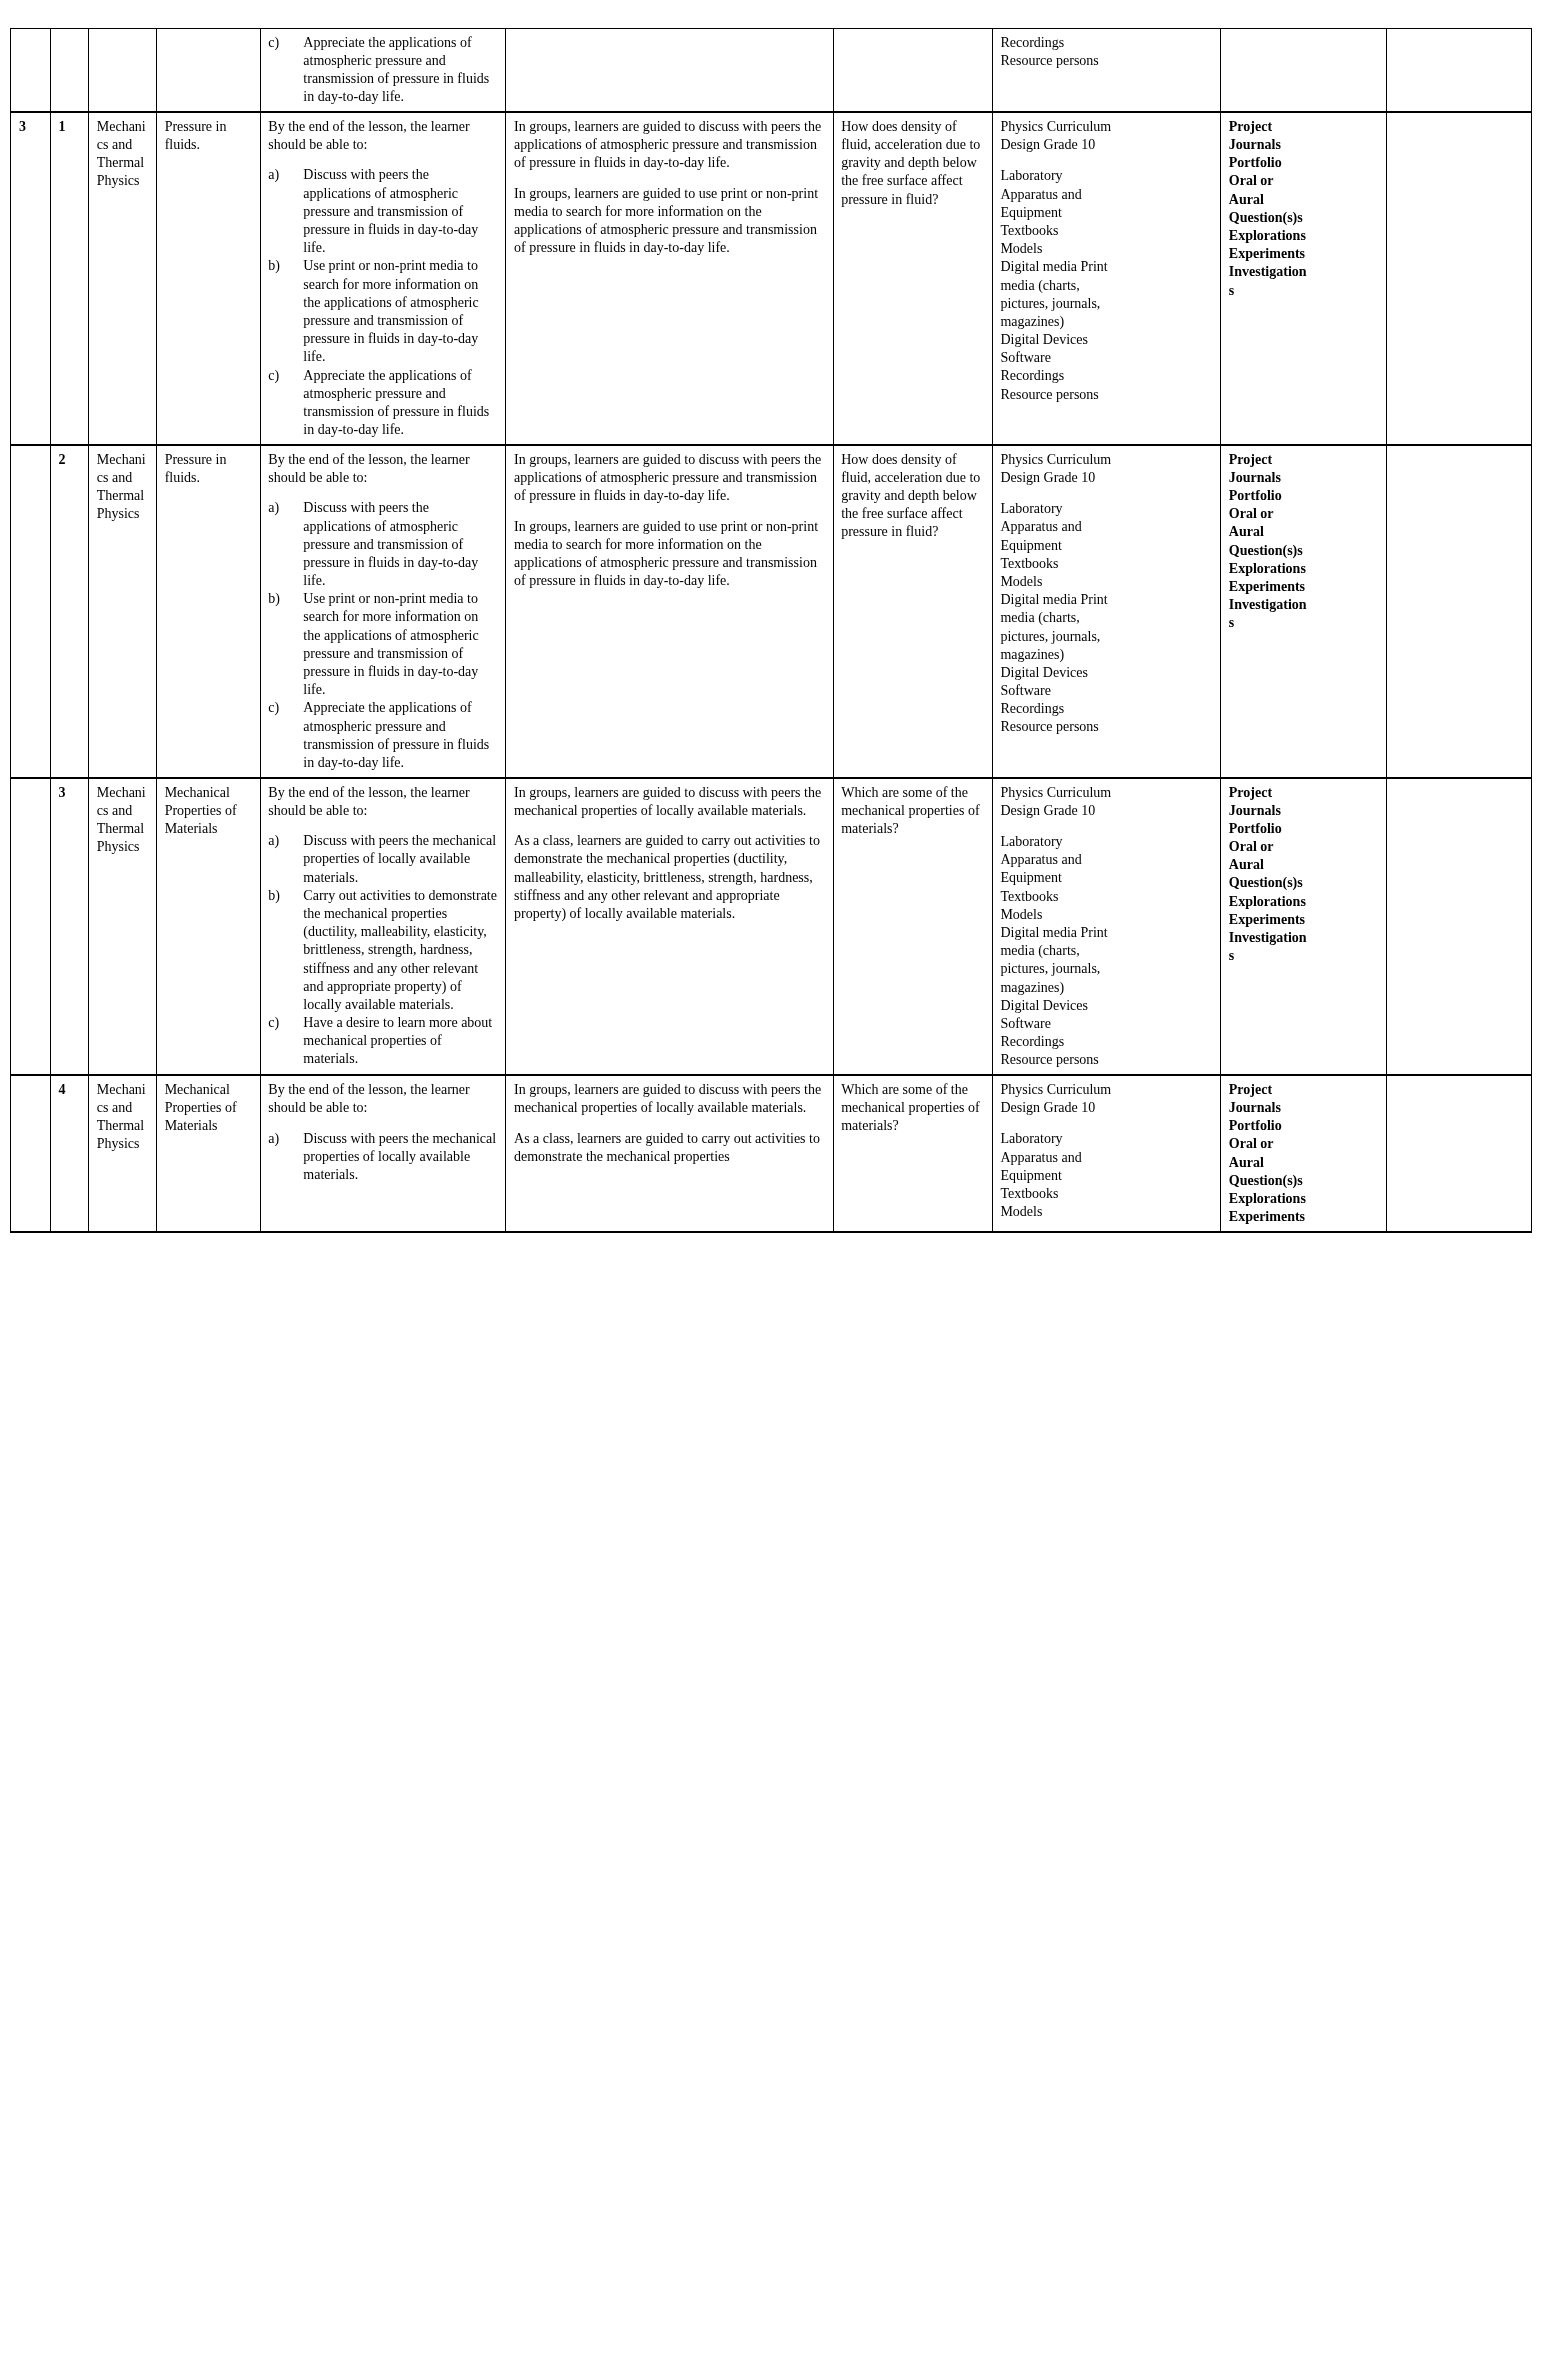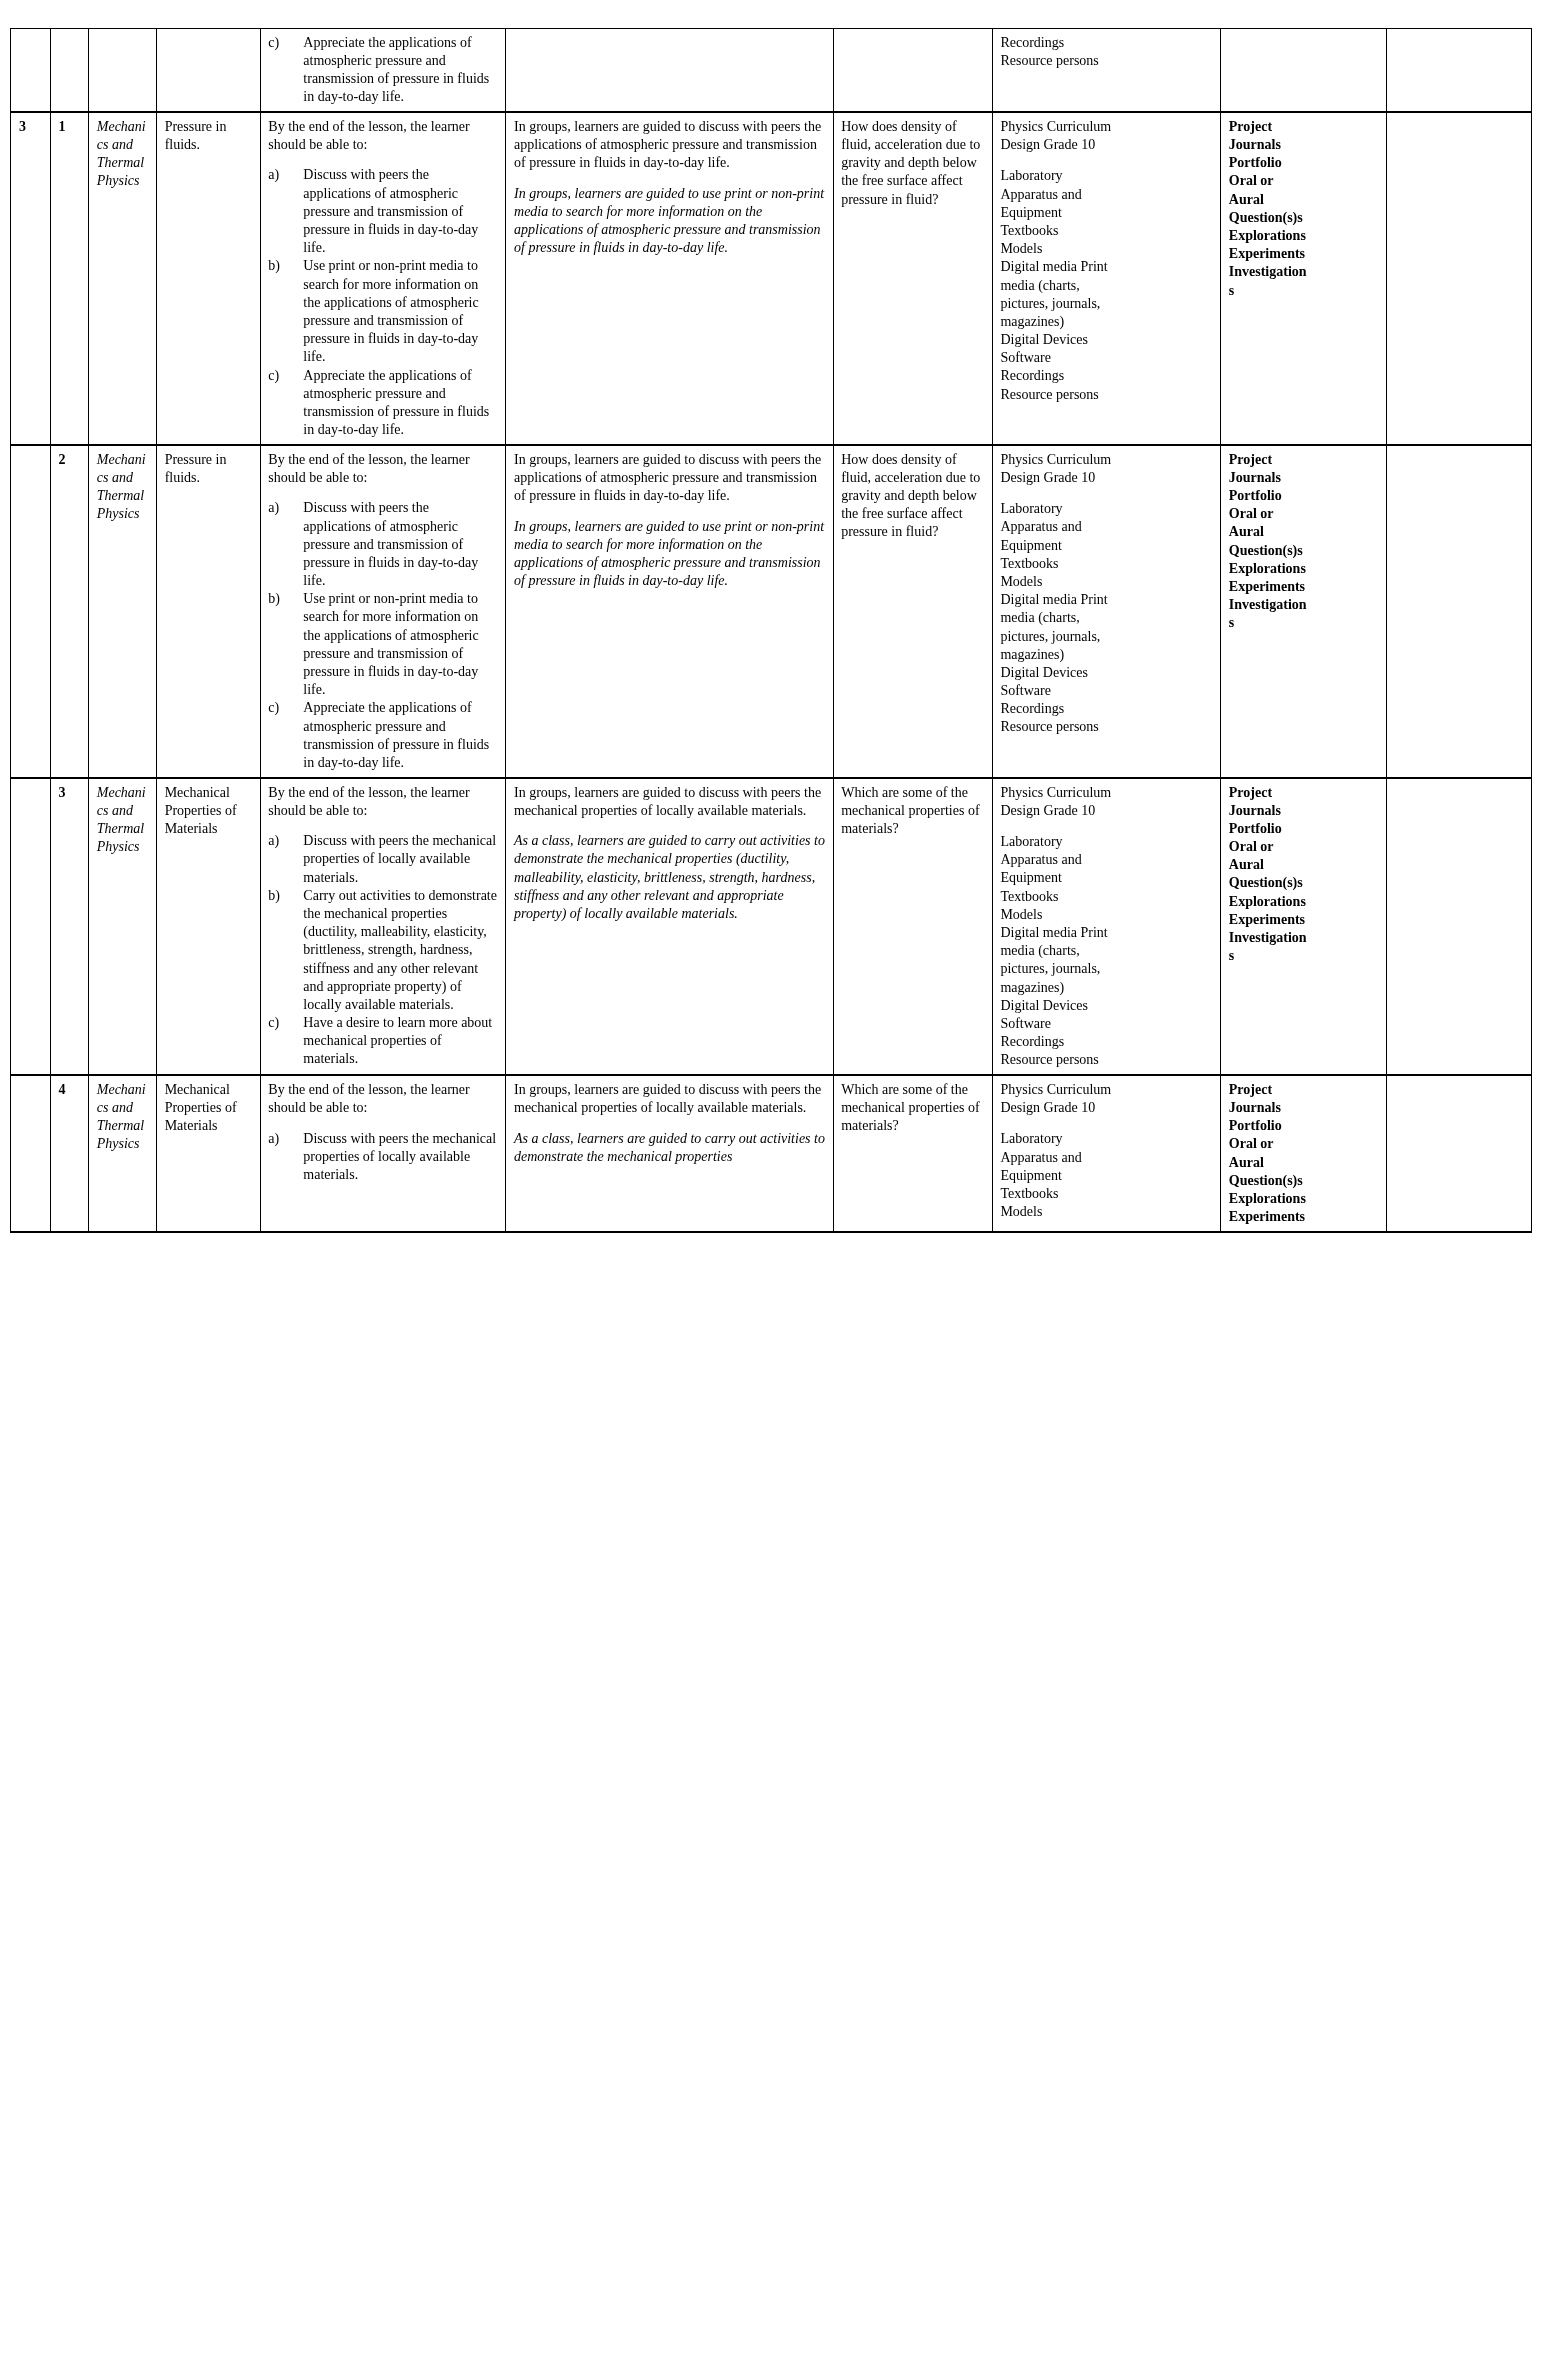--- a/index.html
+++ b/index.html
@@ -48,36 +48,35 @@
   tr.lesson-row > td {
     border-top: 2.8px solid #000000;
   }
   tr.lesson-row.last-row > td {
     border-bottom: 2.8px solid #000000;
   }
 
   
   .c-week    { width: 32px;  font-weight: bold; }
   .c-lesson  { width: 31px;  font-weight: bold; }
-  .c-strand  { width: 55px; font-style: italic; }
+  .c-strand  { width: 55px; }
   .c-substrand { width: 84px; margin-left: 37px; }
   .c-outcomes  { width: 199px; }
   .c-experiences { width: 265px; }
   .c-inquiry   { width: 129px; }
   .c-resources { width: 185px; }
   .c-assessment{ width: 134px; font-weight: bold; }
   .c-reflection{ width: 118px; }
 
   
   .p {
     margin: 0 0 0 0;
   }
   .p + .p {
     margin-top: 12.3px;
-    font-style: italic;
   }
   .gap {
     height: 13.2px;
   }
 
   
   ol.outcomes {
     list-style: none;
     margin: 12.3px 0 0 0;
     padding: 0;

